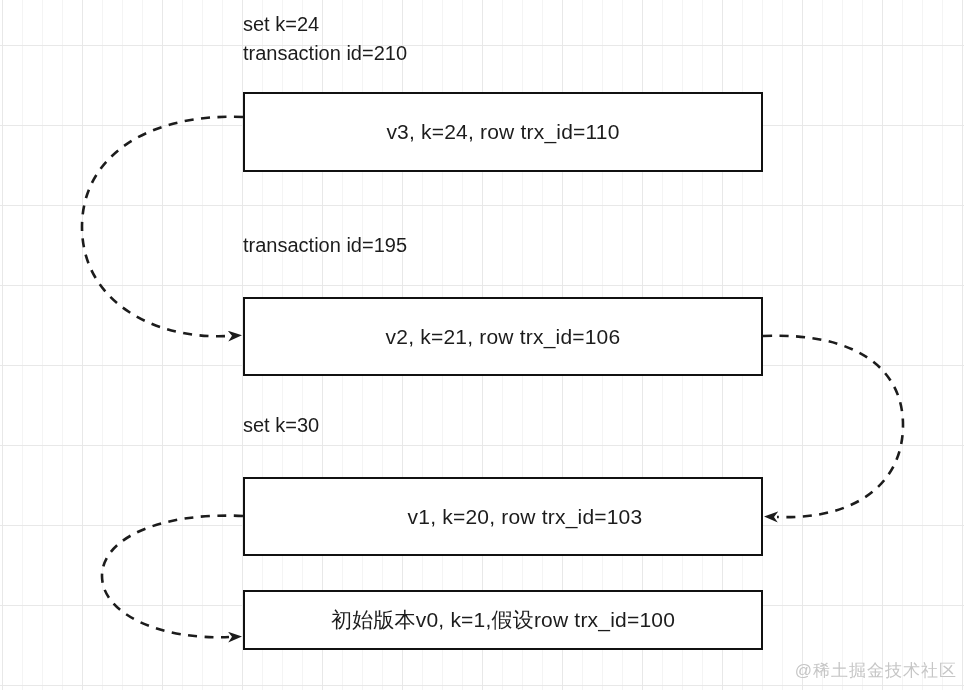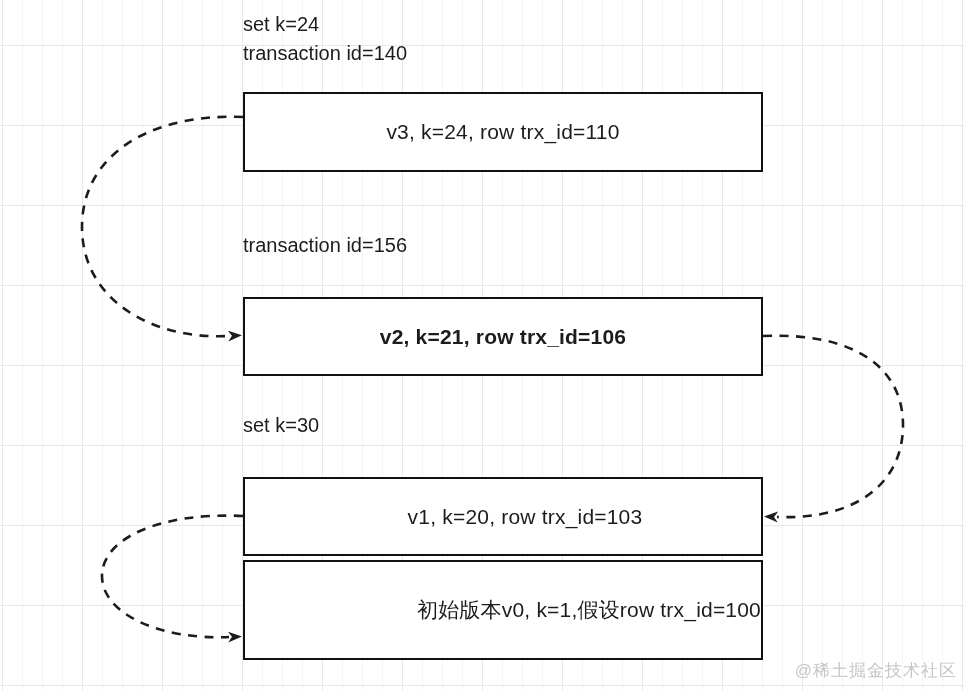--- a/index.html
+++ b/index.html
@@ -29,23 +29,23 @@
     box-sizing: border-box;
     display: flex;
     align-items: center;
     justify-content: center;
     font-size: 21px;
     color: #1c1c1c;
     letter-spacing: 0.2px;
     z-index: 2;
   }
   .node-v3 { top: 92px;  height: 80px; }
-  .node-v2 { top: 297px; height: 79px; font-weight: bold; }
+  .node-v2 { top: 297px; height: 79px; }
   .node-v1 { top: 477px; height: 79px; padding-left: 44px; }
-  .node-v0 { top: 560px; height: 100px; justify-content: flex-end; }
+  .node-v0 { top: 590px; height: 60px; }
   .annotation {
     position: absolute;
     left: 243px;
     width: 520px;
     text-align: left;
     font-size: 20px;
     line-height: 29px;
     color: #1c1c1c;
     z-index: 2;
   }
@@ -75,24 +75,24 @@
     z-index: 3;
   }
 </style>
 </head>
 <body>
 
 <div class="canvas">
 
   <div class="annotation annotation-v3">
     <div>set k=24</div>
-    <div>transaction id=140</div>
+    <div>transaction id=210</div>
   </div>
   <div class="annotation annotation-v2">
-    <div>transaction id=156</div>
+    <div>transaction id=195</div>
   </div>
   <div class="annotation annotation-v1">
     <div>set k=30</div>
   </div>
 
   <div class="node node-v3">
     <span>v3, k=24, row trx_id=110</span>
   </div>
   <div class="node node-v2">
     <span>v2, k=21, row trx_id=106</span>

